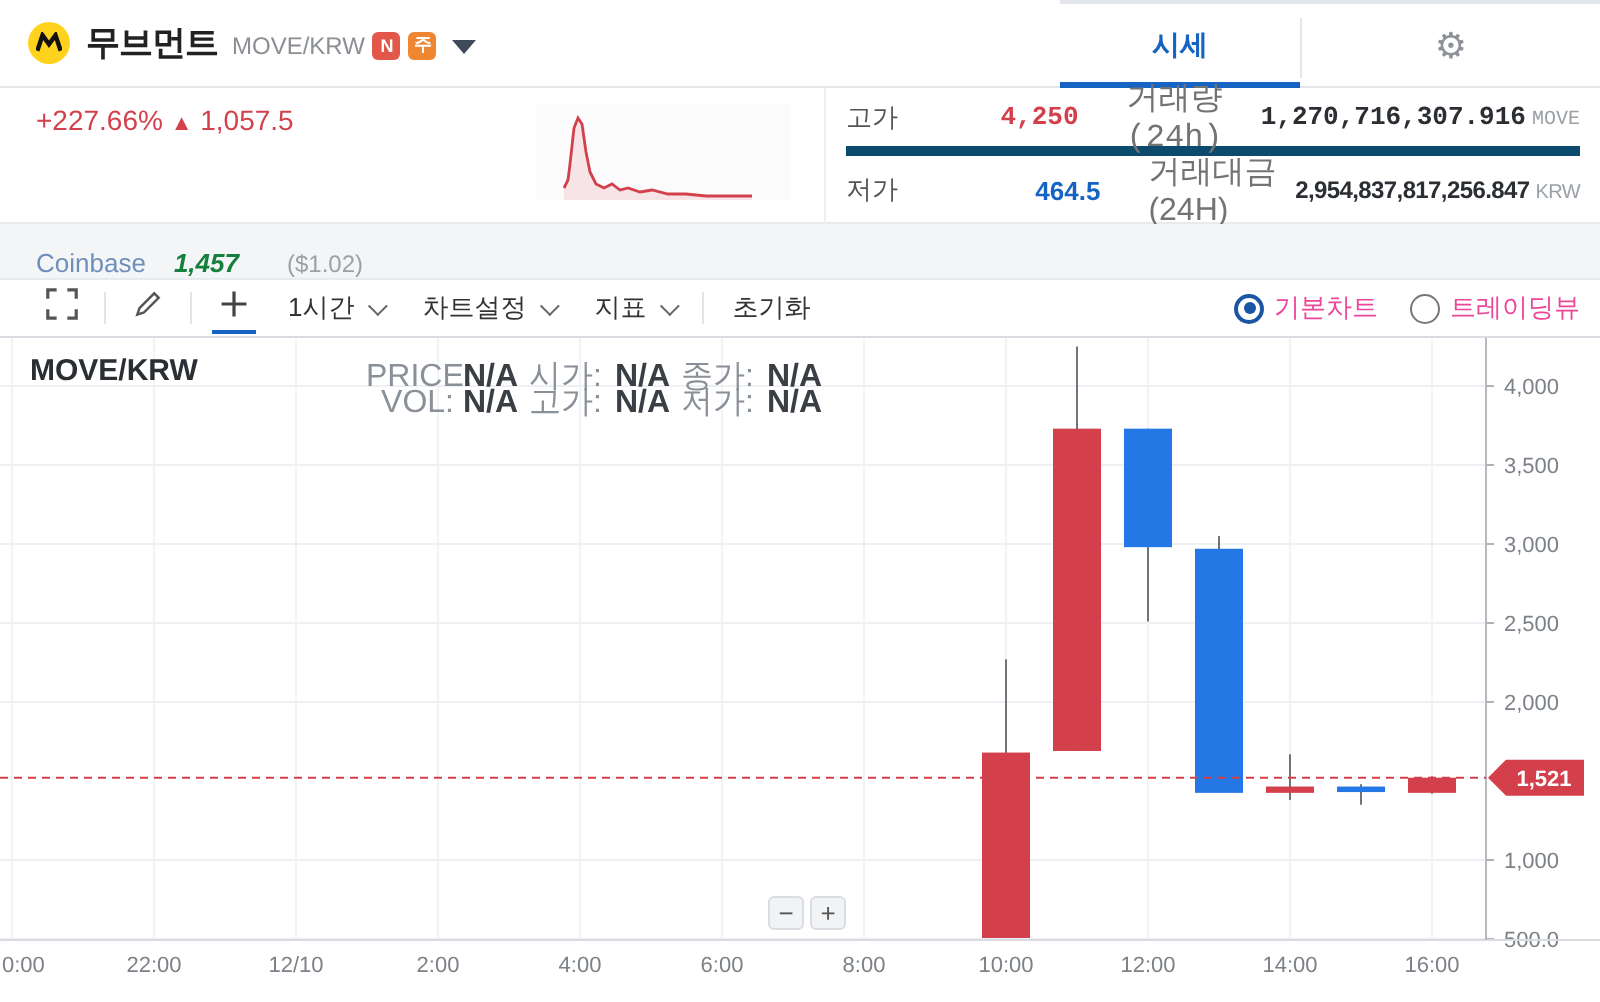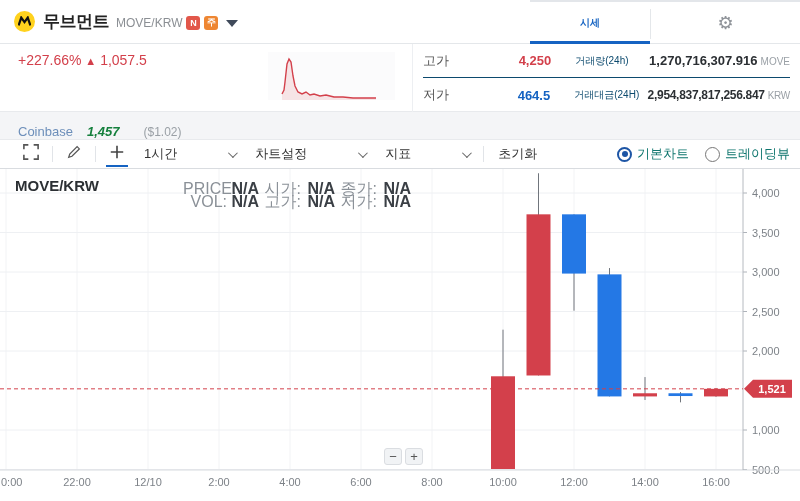--- a/index.html
+++ b/index.html
@@ -13,68 +13,68 @@
   .logo{width:21px;height:21px;border-radius:50%;background:#ffd21e;display:flex;align-items:center;justify-content:center;margin-right:8px;}
   .coin-name{font-size:17px;font-weight:bold;color:#222;letter-spacing:-0.5px;}
   .coin-pair{font-size:12px;color:#8b8f94;margin-left:7px;margin-top:3px;}
   .badge{width:14px;height:14px;border-radius:3px;color:#fff;font-size:9px;font-weight:bold;
          display:flex;align-items:center;justify-content:center;margin-left:4px;margin-top:2px;}
   .badge-n{background:#e2574a;}
   .badge-ju{background:#ee8632;}
   .hdr-caret{width:0;height:0;border-left:6px solid transparent;border-right:6px solid transparent;
              border-top:7px solid #3f4a5a;margin-left:8px;margin-top:3px;}
   .tabs-region{display:flex;width:270px;border-top:2px solid #e3e6ea;}
-  .tab{width:120px;display:flex;align-items:center;justify-content:center;font-size:10px;font-weight:bold;
+  .tab{width:120px;display:flex;align-items:center;justify-content:center;font-size:14px;font-weight:bold;
        color:#26282c;cursor:pointer;position:relative;}
   .tab.active{color:#1563c2;}
   .tab.active::after{content:'';position:absolute;left:0;right:0;bottom:-1px;height:3px;background:#1563c2;}
   .tab-info{width:103px;}
   .tabs-vdiv{width:1px;background:#e4e7ea;height:30px;margin-top:7px;}
   .gear-zone{flex:1;display:flex;align-items:center;justify-content:center;color:#8e9298;font-size:18px;cursor:pointer;}
 
   
   .summary{position:absolute;left:0;top:44px;width:800px;height:68px;border-bottom:1px solid #e8eaed;}
   .price-block{position:absolute;left:18px;top:6px;}
   .price-line{color:#d3404b;}
   .price-big{font-size:30px;font-weight:bold;letter-spacing:-1px;}
   .price-krw{font-size:12px;margin-left:3px;}
   .change-line{color:#d3404b;font-size:14px;margin-top:2px;}
   .change-arrow{font-size:11px;}
   .sparkline{position:absolute;left:268px;top:8px;background:#fbfbfc;}
   .stats{position:absolute;left:412px;top:0;width:384px;height:68px;border-left:1px solid #edeff2;padding:0 6px 0 10px;}
   .stats-row{display:flex;align-items:center;height:34px;}
-  .stats-row.first{border-bottom:1px solid #0c4a6e;}
+  .stats-row.first{border-bottom:5px solid #0c4a6e;font-family:Liberation Mono, monospace;}
   .s-label{width:56px;color:#555;font-size:13px;}
   .s-val1{width:100px;text-align:right;font-weight:bold;font-size:13px;}
   .s-val1.red{color:#d3404b;}
   .s-val1.blue{color:#1563c2;}
-  .s-label2{margin-left:24px;width:90px;color:#0c4a6e;font-size:10px;}
+  .s-label2{margin-left:24px;width:90px;color:#737373;font-size:16px;}
   .s-val2{flex:1;text-align:center;font-weight:bold;font-size:13px;color:#2b2f33;}
   .s-val2.small{font-size:12px;letter-spacing:-0.3px;}
   .s-unit{color:#9aa0a6;font-size:10px;font-weight:normal;margin-left:3px;}
 
   
   .exchange-bar{position:absolute;left:0;top:112px;width:800px;height:28px;background:#f4f5f7;
                 border-bottom:1px solid #e8eaed;display:flex;align-items:flex-end;padding-left:18px;}
   .exch-name{color:#6d8fba;font-size:13px;}
   .exch-price{color:#15803d;font-size:13px;font-weight:bold;margin-left:14px;font-style:italic;}
   .exch-usd{color:#9aa0a6;font-size:12px;margin-left:24px;}
 
   
   .toolbar{position:absolute;left:0;top:140px;width:800px;height:29px;border-bottom:1px solid #d9dce0;
            display:flex;align-items:center;padding:0 10px 0 14px;}
   .tool-btn{display:flex;align-items:center;height:29px;cursor:pointer;color:#444;position:relative;}
   .tool-icon{margin:0 9px;}
   .tool-plus::after{content:'';position:absolute;left:6px;right:6px;bottom:2px;height:2px;background:#1563c2;}
   .tool-vdiv{width:1px;height:16px;background:#e1e4e8;margin:0 4px;}
-  .tool-text{font-size:13px;color:#333;margin:0 10px;display:flex;align-items:center;gap:44px;}
+  .tool-text{font-size:13px;color:#333;margin:0 10px;display:flex;align-items:center;}
   .chev{width:7px;height:7px;border-right:1.5px solid #666;border-bottom:1.5px solid #666;
         transform:rotate(45deg) translateY(-2px);margin-left:7px;}
   .toolbar-right{margin-left:auto;display:flex;align-items:center;}
-  .radio-item{display:flex;align-items:center;margin-left:16px;cursor:pointer;font-size:13px;color:#0f766e;}
+  .radio-item{display:flex;align-items:center;margin-left:16px;cursor:pointer;font-size:13px;color:#ec4899;}
   .radio{width:15px;height:15px;border-radius:50%;margin-right:5px;position:relative;}
   .radio.on{border:2px solid #1d55a5;}
   .radio.on::after{content:'';position:absolute;left:2.5px;top:2.5px;width:6px;height:6px;border-radius:50%;background:#1d55a5;}
   .radio.off{border:1.5px solid #777;}
 
   
   .chart-wrap{position:absolute;left:0;top:169px;width:800px;height:332px;background:#fff;}
   .chart-svg{position:absolute;left:0;top:0;}
   .chart-symbol{position:absolute;left:15px;top:8px;font-size:15px;font-weight:bold;color:#2b2f33;}
   .chart-info{position:absolute;left:183px;top:13px;font-size:16px;line-height:13px;}

